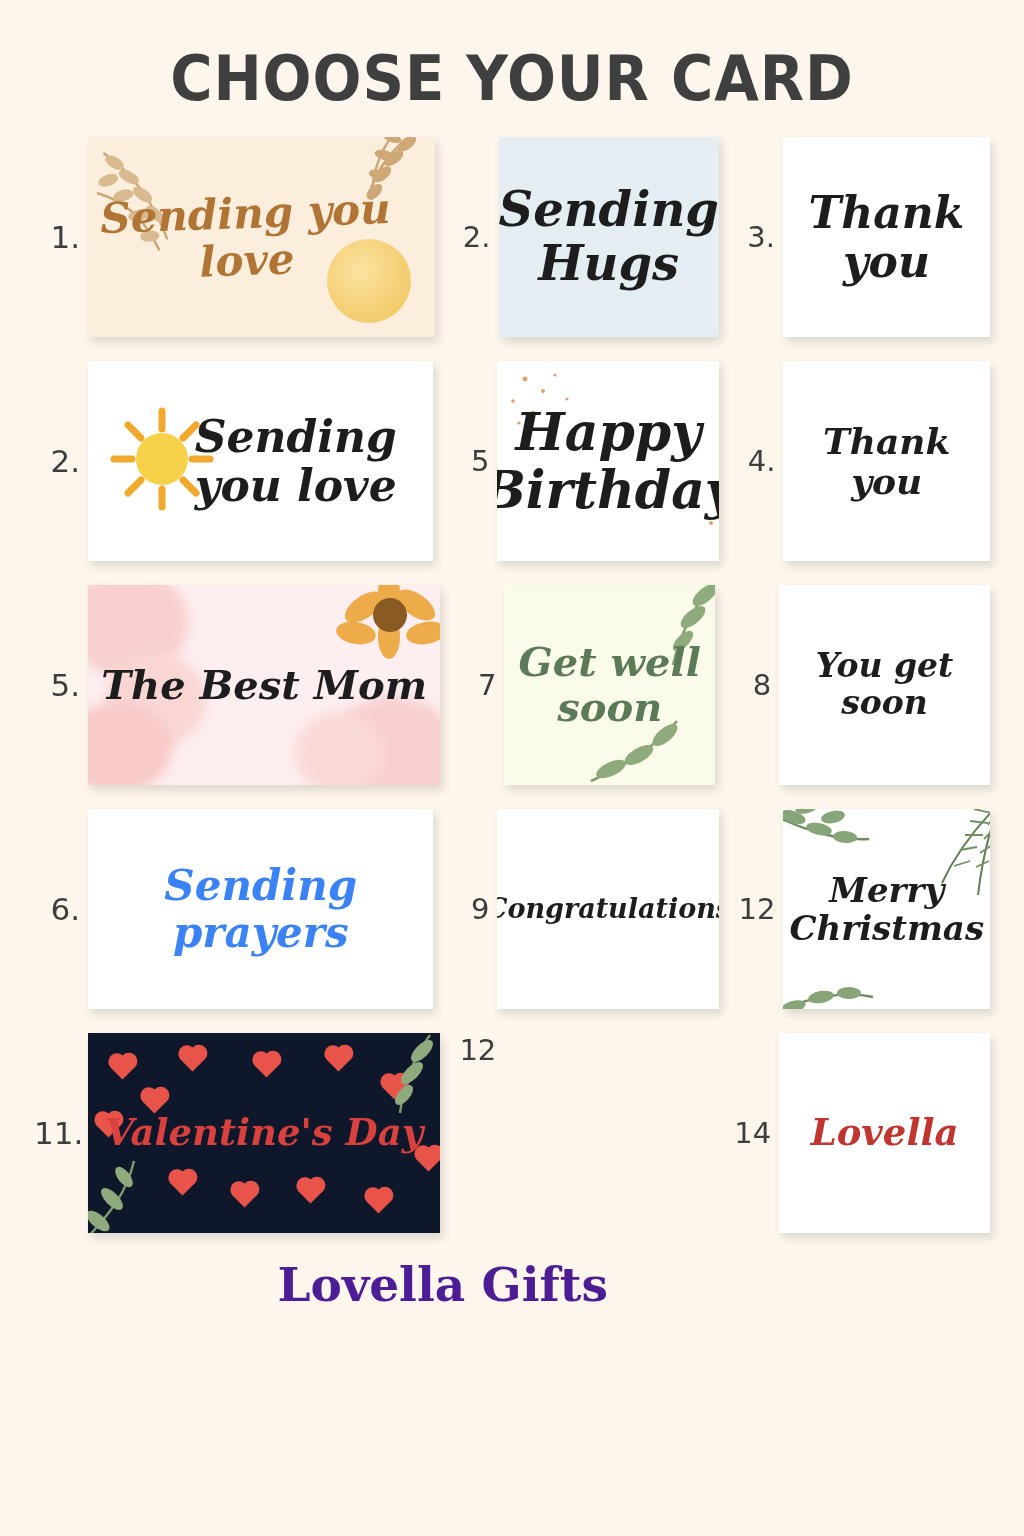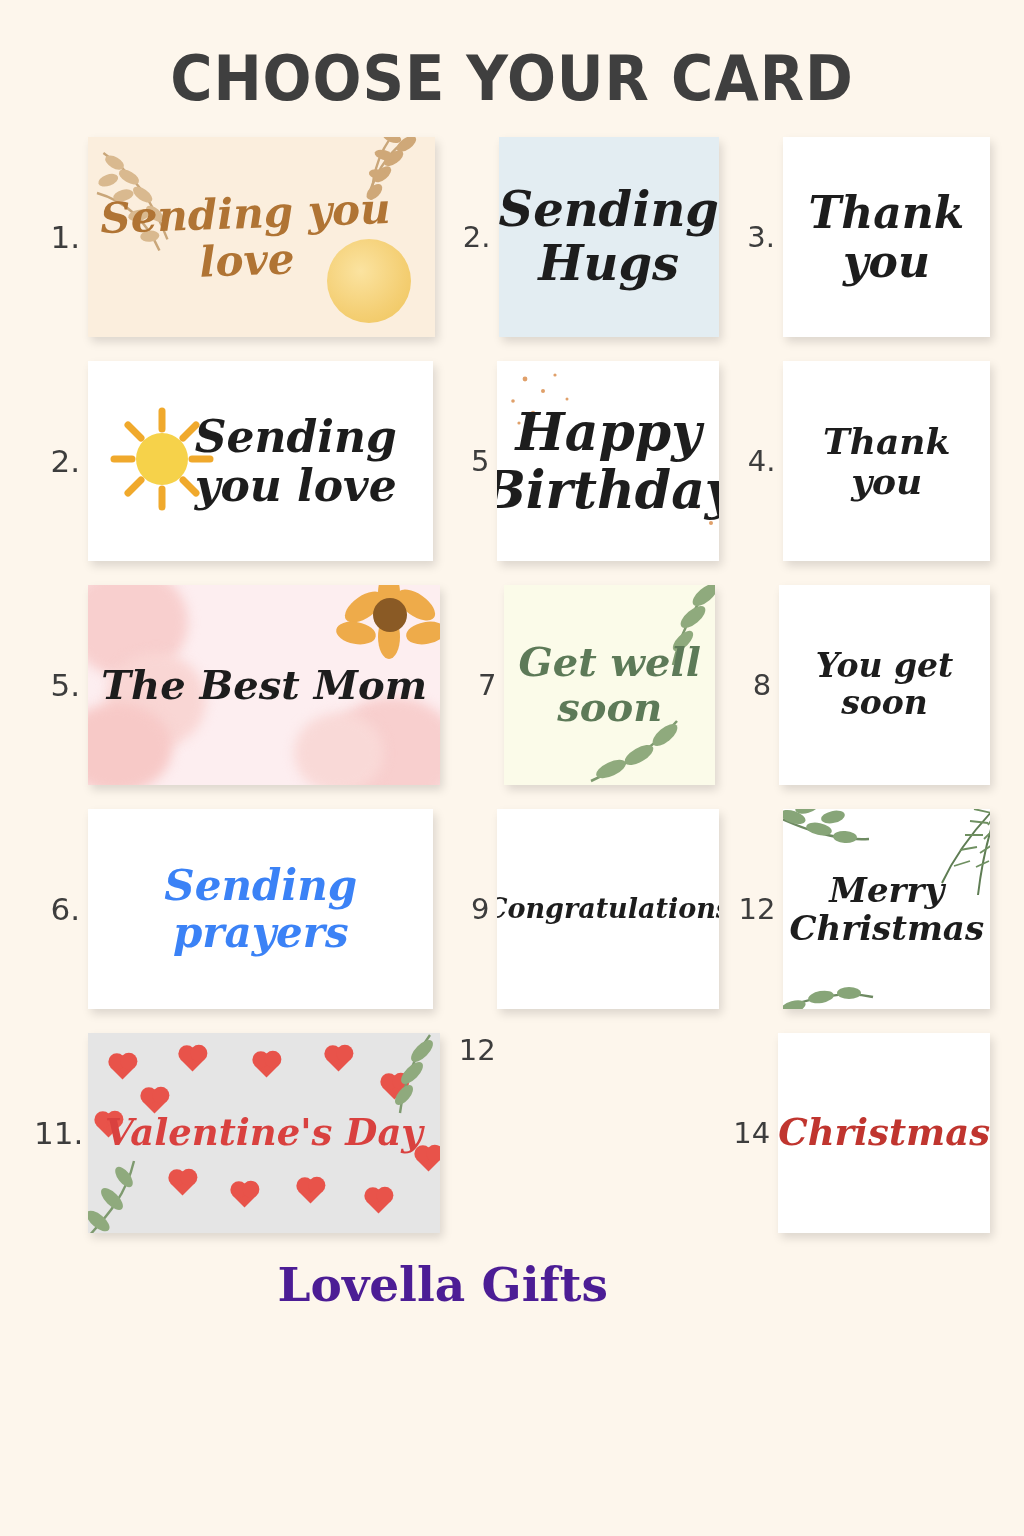--- a/index.html
+++ b/index.html
@@ -103,21 +103,21 @@
   .c8 .script { color: #5d7a58; font-size: 40px; }
 
   .c9 .script { font-size: 33px; }
 
   .c10 .script { color: #3b82f6; font-size: 42px; }
 
   .c11 .script { font-size: 27px; }
 
   .c12 .script { font-size: 34px; }
 
-  .c13 { background: #e5e5e5; }
+  .c13 { background: #0f172a; }
   .c13 .script { color: #d9413f; font-size: 37px; }
 
   .c14 .script { color: #c0352f; font-size: 37px; }
 
   .c15 .script { color: #c0352f; font-size: 37px; }
 
   .c16 .script { color: #b42a22; font-size: 52px; }
 
   
   .deco { position: absolute; z-index: 1; pointer-events: none; }
@@ -442,21 +442,21 @@
       </div>
     </div>
 
     <div class="slot col-mid">
       <span class="idx small">12</span>
     </div>
 
     <div class="slot col-right">
       <span class="idx small">14</span>
       <div class="card big c15">
-        <div class="script">Christmas</div>
+        <div class="script">Lovella</div>
       </div>
     </div>
   </div>
 
   <div class="row brand-row">
     <div class="brand">Lovella Gifts</div>
   </div>
 
 </div>
 

